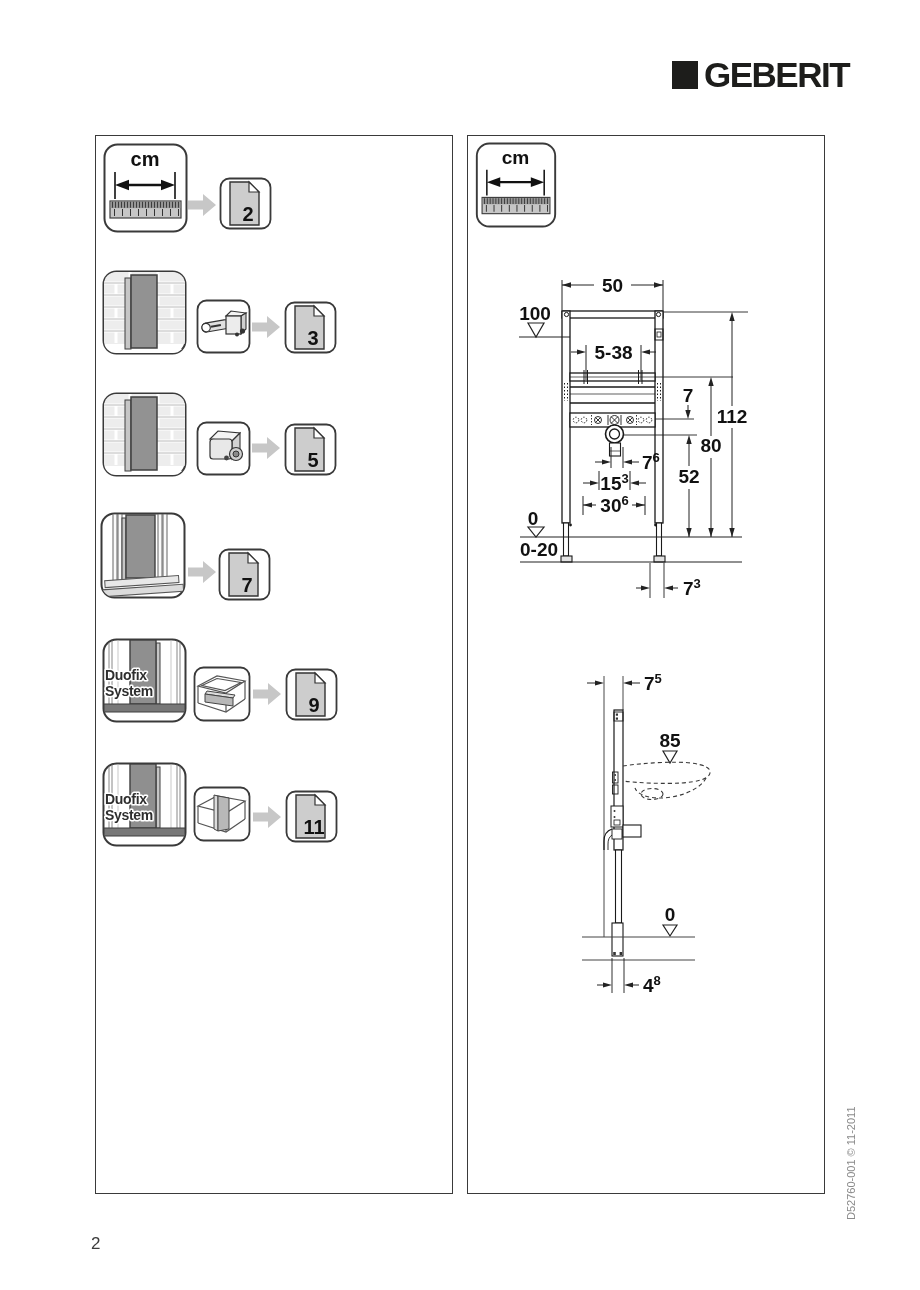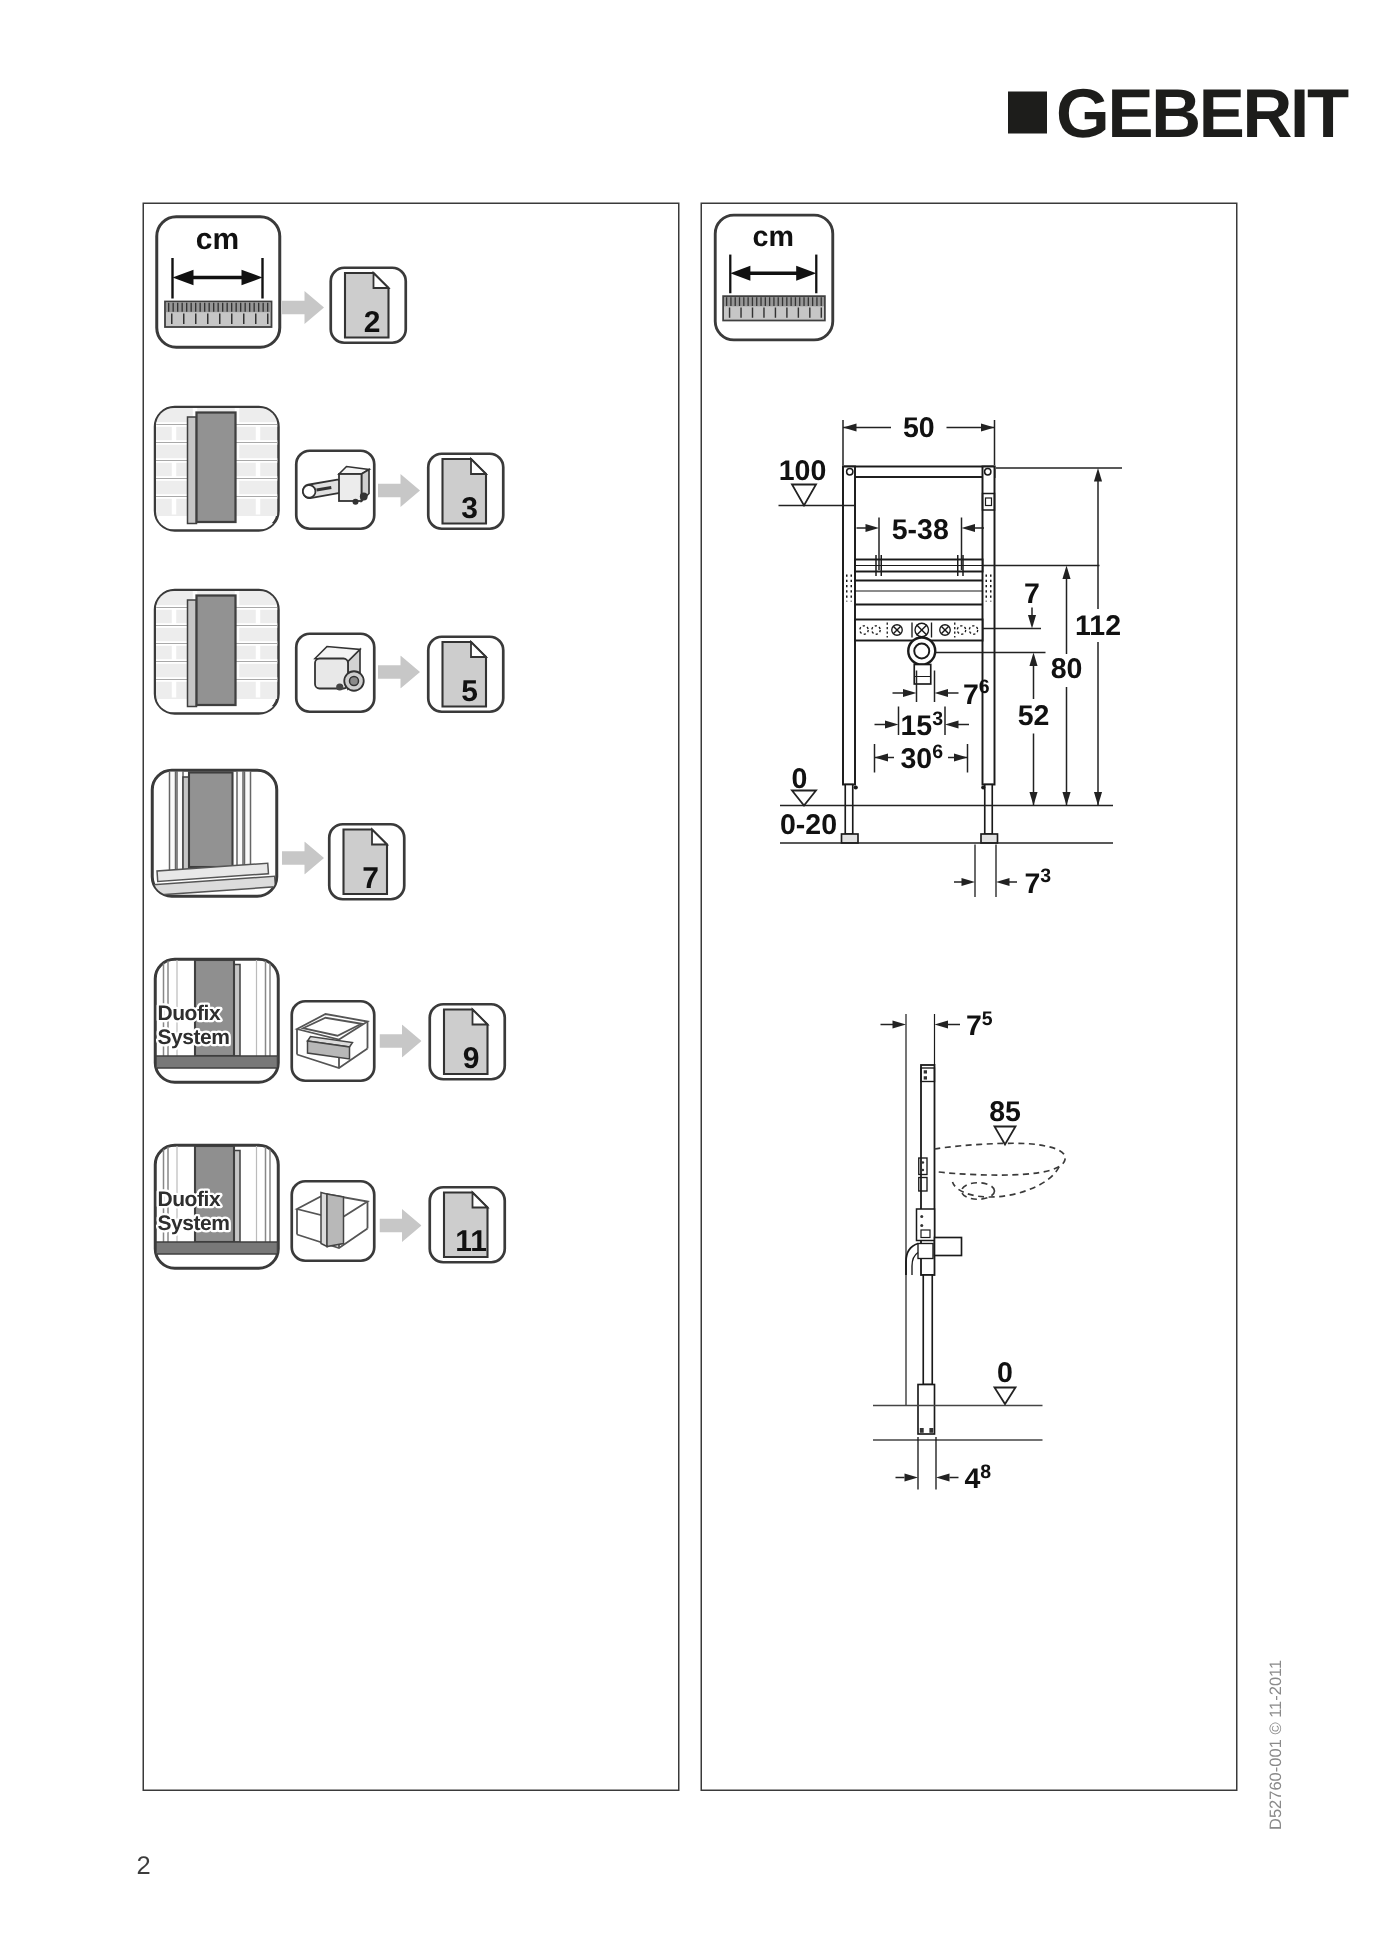--- a/index.html
+++ b/index.html
@@ -4,21 +4,21 @@
 <style>
   html,body{margin:0;padding:0;background:#fff;}
   .page{position:relative;width:920px;height:1290px;background:#fff;overflow:hidden;
         font-family:"Liberation Sans","DejaVu Sans",sans-serif;}
   .abs{position:absolute;}
   .panel{position:absolute;border:1.5px solid #3a3a3a;background:#fff;}
   svg{display:block;}
   
   .logo{position:absolute;left:672px;top:58px;display:flex;align-items:flex-start;}
   .logo-square{width:26px;height:28px;background:#1d1d1b;margin-top:3px;}
-  .logo-text{font-size:46px;font-weight:700;letter-spacing:-1.5px;color:#1d1d1b;line-height:34px;margin-left:6px;}
+  .logo-text{font-size:35px;font-weight:700;letter-spacing:-1.5px;color:#1d1d1b;line-height:34px;margin-left:6px;}
   
   .dim{font:bold 19px "Liberation Sans","DejaVu Sans",sans-serif;fill:#111;}
   .sup{font-size:13px;}
   .cmlab{font:bold 20px "Liberation Sans","DejaVu Sans",sans-serif;fill:#111;}
   .pgnum{font:bold 20px "Liberation Sans","DejaVu Sans",sans-serif;fill:#111;}
   .duofix{font:bold 14px "Liberation Sans","DejaVu Sans",sans-serif;fill:#2e2e2e;
           paint-order:stroke;stroke:#fff;stroke-width:3px;stroke-linejoin:round;letter-spacing:-0.3px;}
   .footer-vert{position:absolute;left:772px;top:1133px;width:160px;height:14px;
                transform:rotate(-90deg);font-size:11px;color:#8a8a8a;white-space:nowrap;}
   .pageno{position:absolute;left:91px;top:1234px;font-size:17px;color:#3c3c3c;}

